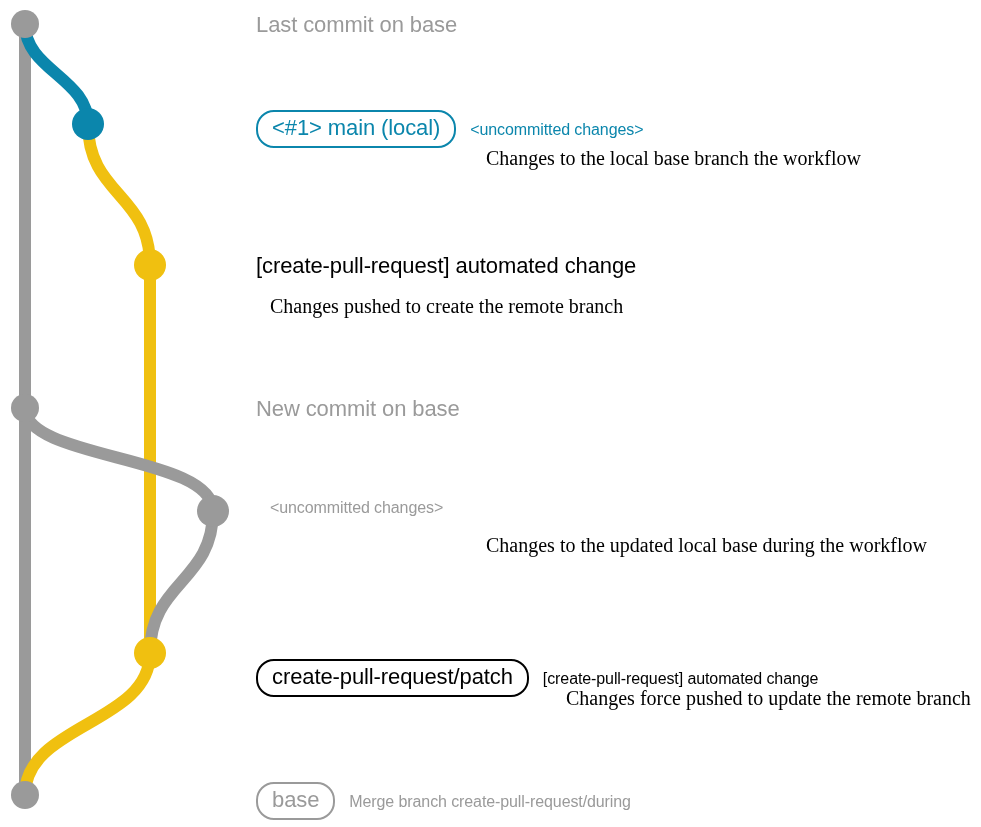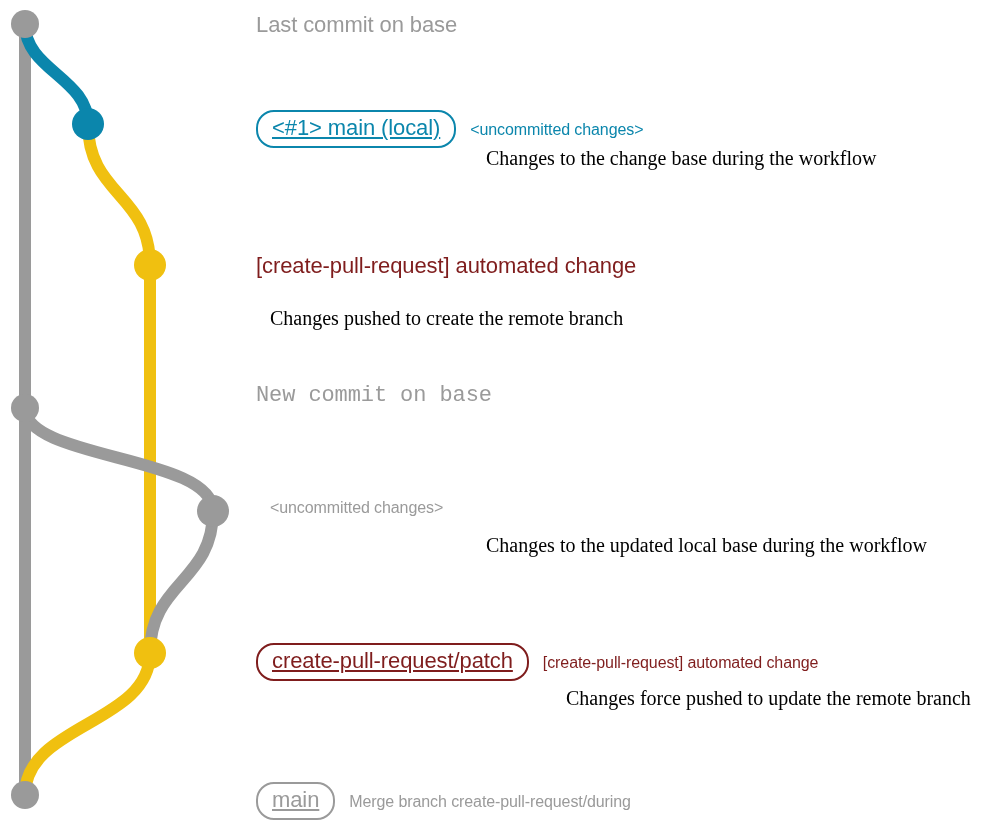--- a/index.html
+++ b/index.html
@@ -39,42 +39,41 @@
     align-items: center;
     justify-content: center;
     border: 2px solid currentColor;
     border-radius: 18px;
     padding: 5px 14px 7px 14px;
     font-size: 22px;
     line-height: 22px;
     letter-spacing: -0.1px;
     white-space: nowrap;
     box-sizing: border-box;
-    text-decoration: underline;
   }
   .subject {
     font-size: 16px;
     line-height: 22px;
     letter-spacing: -0.1px;
     white-space: nowrap;
   }
   .plain-row .subject {
     font-size: 22px;
   }
   .desc {
     position: absolute;
     font-family: "Liberation Serif", serif;
     font-size: 20px;
     line-height: 20px;
     color: #000000;
     white-space: nowrap;
   }
   .c-gray   { color: #9a9a9a; }
   .c-teal   { color: #0b86ac; }
-  .c-yellow { color: #7f1d1d; }
+  .c-yellow { color: #000000; }
   .gap { display: inline-block; width: 14px; }
 </style>
 </head>
 <body>
 
 <svg id="graph-svg" viewBox="0 0 981 827">
 
   <path d="M25,24 L25,408" stroke="#9a9a9a" stroke-width="12" fill="none" stroke-linecap="round"></path>
 
   <path d="M25,408 L25,795" stroke="#9a9a9a" stroke-width="12" fill="none" stroke-linecap="round"></path>
@@ -104,43 +103,43 @@
 
   <div class="row plain-row c-gray" style="left:256px; top:14px;">
     <span class="subject">Last commit on base</span>
   </div>
 
   <div class="row c-teal" style="left:256px; top:110px;">
     <span class="pill">&lt;#1&gt; main (local)</span>
     <span class="gap"></span>
     <span class="subject">&lt;uncommitted changes&gt;</span>
   </div>
-  <div class="desc" style="left:486px; top:148px;">Changes to the change base during the workflow</div>
+  <div class="desc" style="left:486px; top:148px;">Changes to the local base branch the workflow</div>
 
   <div class="row plain-row c-yellow" style="left:256px; top:255px;">
     <span class="subject">[create-pull-request] automated change</span>
   </div>
-  <div class="desc" style="left:270px; top:308px;">Changes pushed to create the remote branch</div>
+  <div class="desc" style="left:270px; top:296px;">Changes pushed to create the remote branch</div>
 
-  <div class="row plain-row c-gray" style="left:256px; top:385px;font-family:Liberation Mono, monospace;">
+  <div class="row plain-row c-gray" style="left:256px; top:398px;">
     <span class="subject">New commit on base</span>
   </div>
 
   <div class="row c-gray" style="left:256px; top:497px;">
     <span class="gap"></span>
     <span class="subject">&lt;uncommitted changes&gt;</span>
   </div>
   <div class="desc" style="left:486px; top:535px;font-family:Liberation Serif, serif;">Changes to the updated local base during the workflow</div>
 
-  <div class="row c-yellow" style="left:256px; top:643px;justify-content:space-between;">
+  <div class="row c-yellow" style="left:256px; top:659px;justify-content:space-between;">
     <span class="pill">create-pull-request/patch</span>
     <span class="gap"></span>
     <span class="subject">[create-pull-request] automated change</span>
   </div>
   <div class="desc" style="left:566px; top:675px;margin-top:13px;">Changes force pushed to update the remote branch</div>
 
   <div class="row c-gray" style="left:256px; top:782px;">
-    <span class="pill">main</span>
+    <span class="pill">base</span>
     <span class="gap"></span>
     <span class="subject">Merge branch create-pull-request/during</span>
   </div>
 
 </div>
 
 </body></html>

